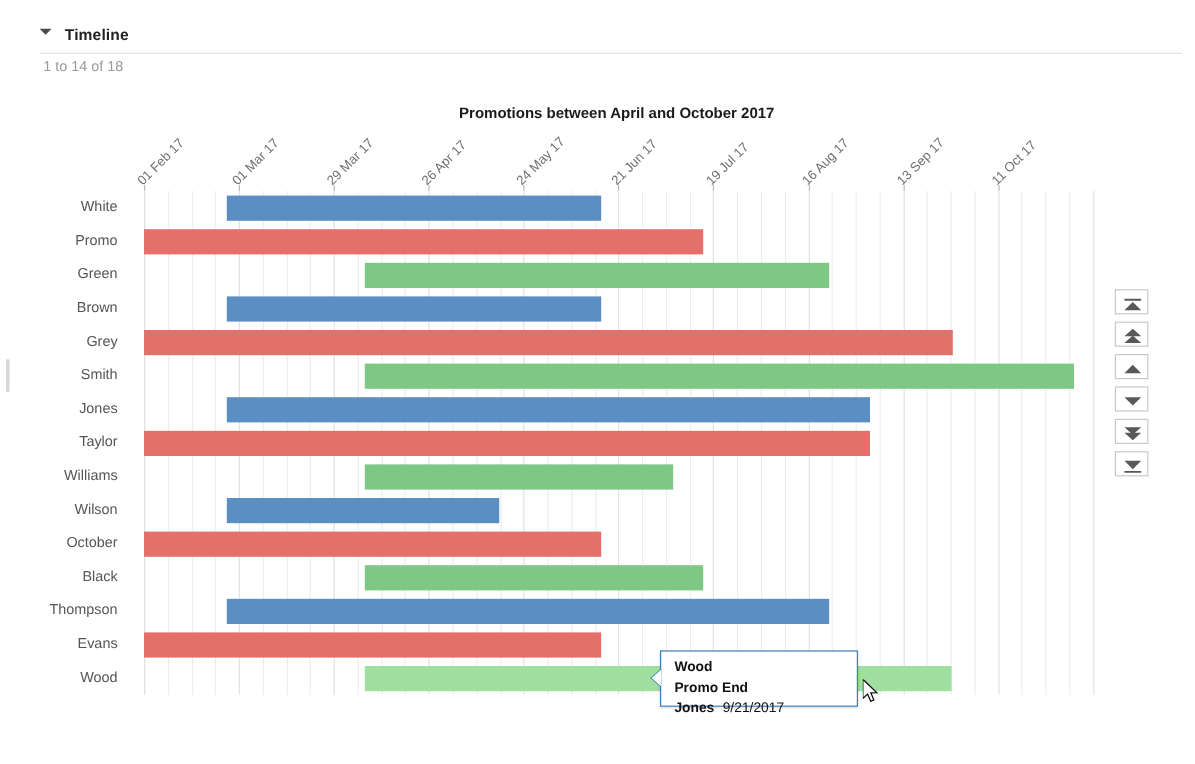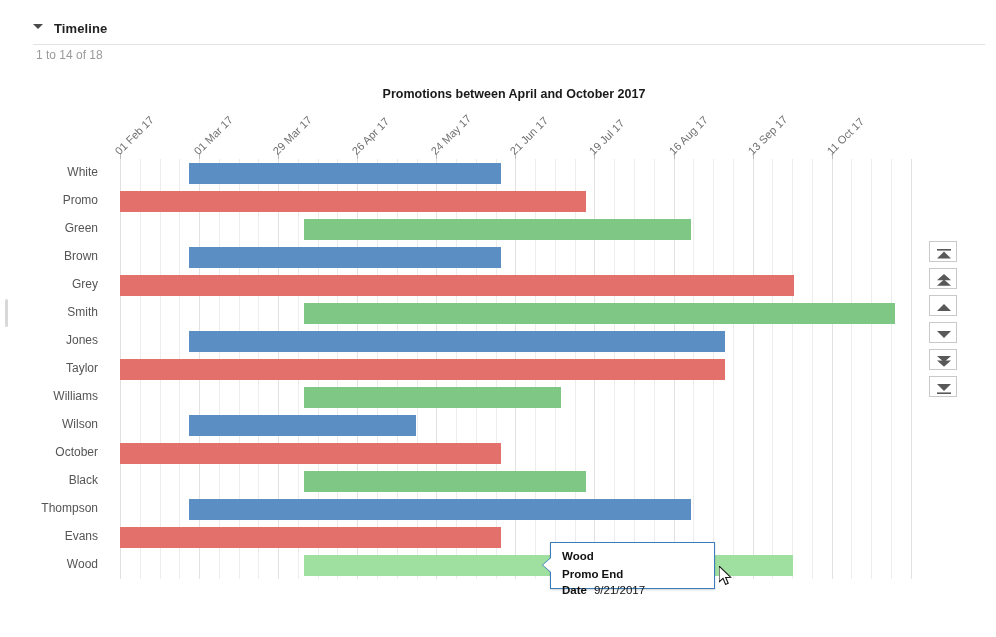--- a/index.html
+++ b/index.html
@@ -258,21 +258,21 @@
         <div class="bar" title="Evans" style="left: 0px; width: 381px; top: 367.5px; background: rgb(227, 112, 107);"></div>
         <div class="bar" title="Wood" style="left: 184px; width: 489px; top: 395.5px; background: rgb(159, 223, 160);"></div>
       </div>
   </div>
 
   <div class="tooltip">
     <div class="tooltip-arrow-outer"></div>
     <div class="tooltip-arrow-inner"></div>
     <div class="tt-title">Wood</div>
     <div class="tt-row">
-      <span class="tt-key">Promo End Date</span><span class="tt-val">9/21/2017</span>
+      <span class="tt-key">Promo End Jones</span><span class="tt-val">9/21/2017</span>
     </div>
   </div>
 
   <div class="cursor">
     <svg width="13" height="19" viewBox="0 0 13 19">
       <polygon points="0,0 0,16 4,12.4 6.6,18.4 9.2,17.2 6.7,11.4 11.6,11.2" fill="#ffffff" stroke="#111111" stroke-width="1.1"></polygon>
     </svg>
   </div>
 
   <div class="scrollbtns" id="scrollbtns">

